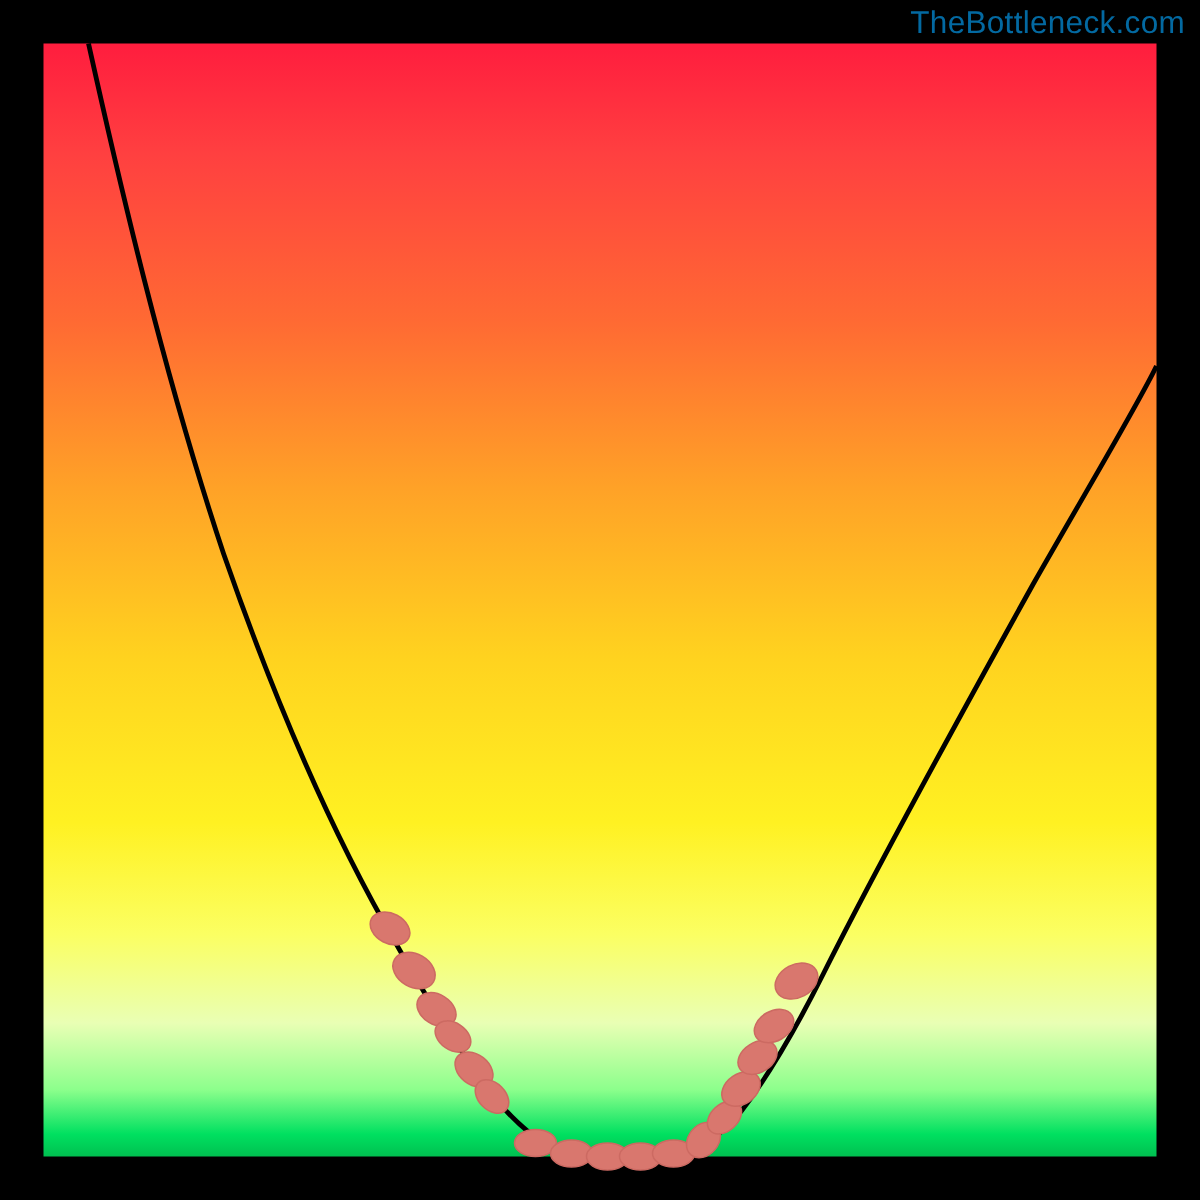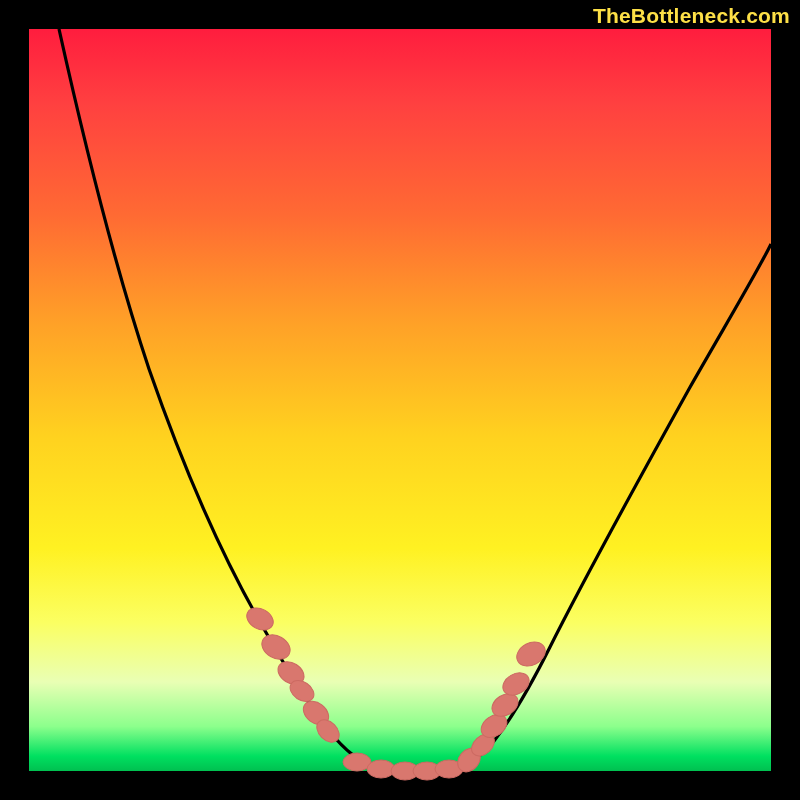--- a/index.html
+++ b/index.html
@@ -34,23 +34,23 @@
       #e9ffb4 88%,
       #8cff8c 94%,
       #00e060 98%,
       #00c050 100%
     );
   }
   .watermark {
     position: absolute;
     top: 4px;
     right: 10px;
-    color: #fde047;
+    color: #0369a1;
     font-size: 21px;
-    font-weight: 700;
+    font-weight: 400;
     letter-spacing: 0.2px;
     pointer-events: none;
   }
   svg.curve {
     position: absolute;
     left: 0;
     top: 0;
     width: 742px;
     height: 742px;
     overflow: visible;

